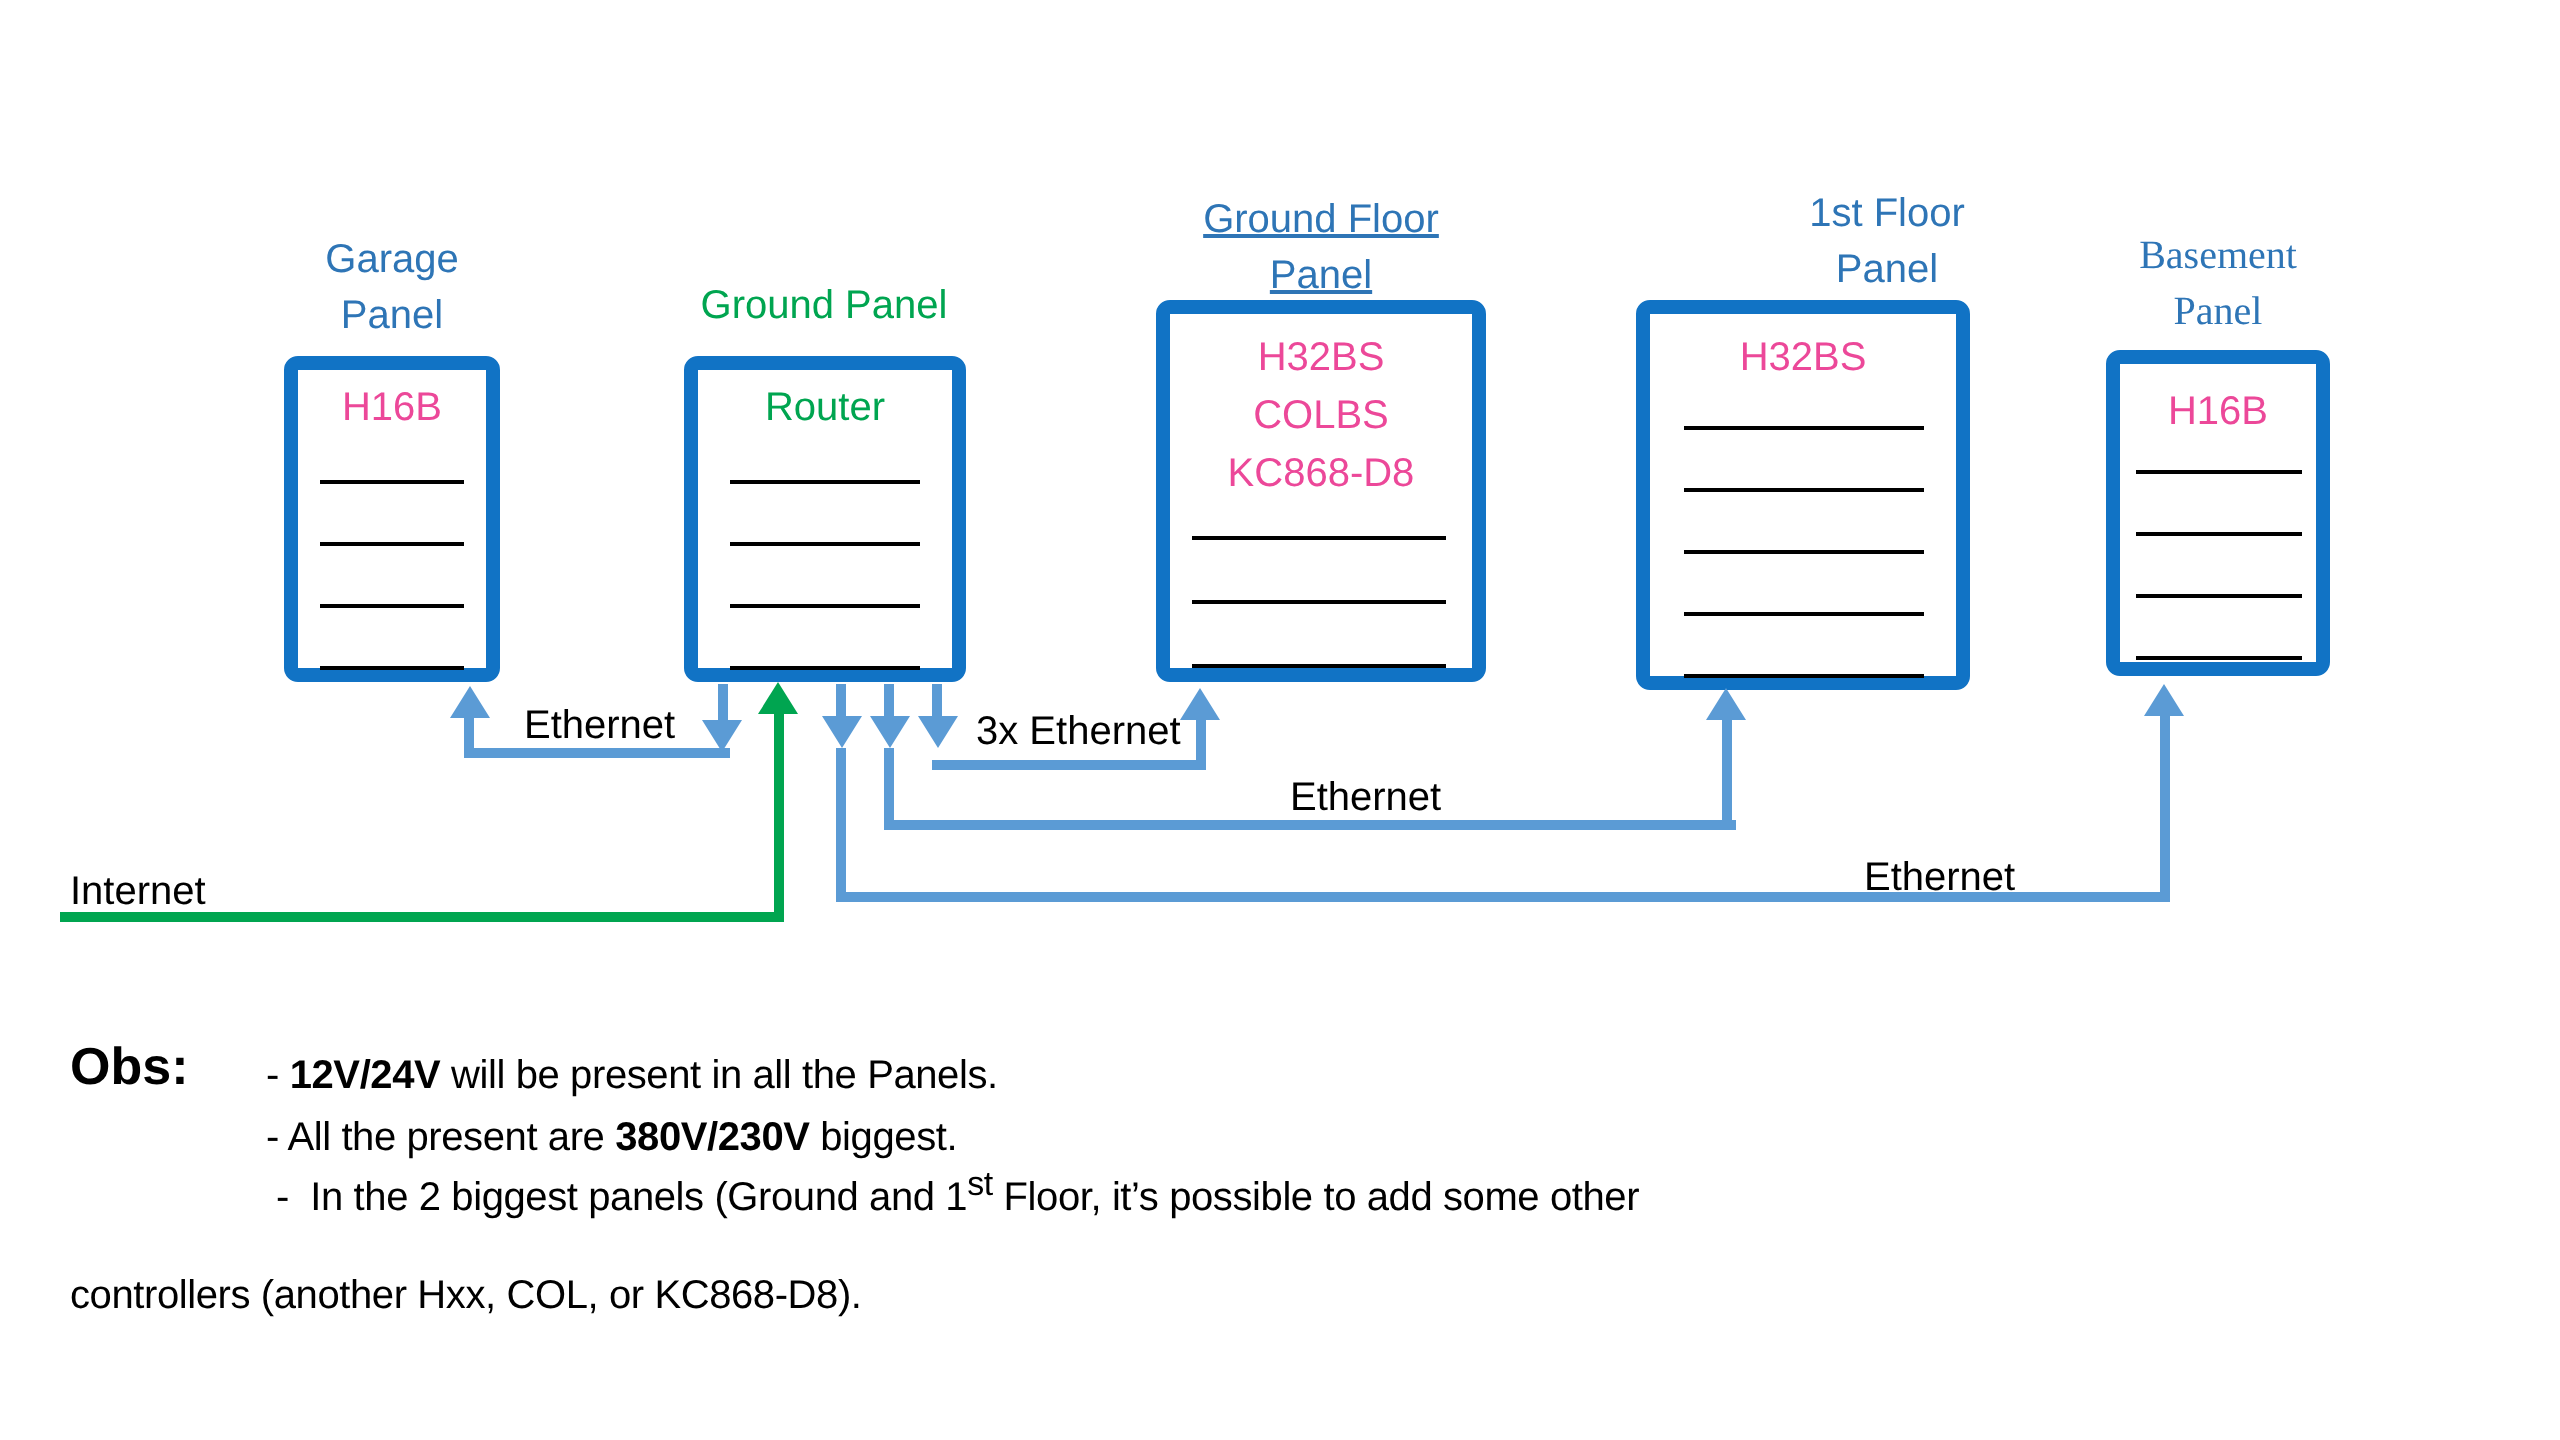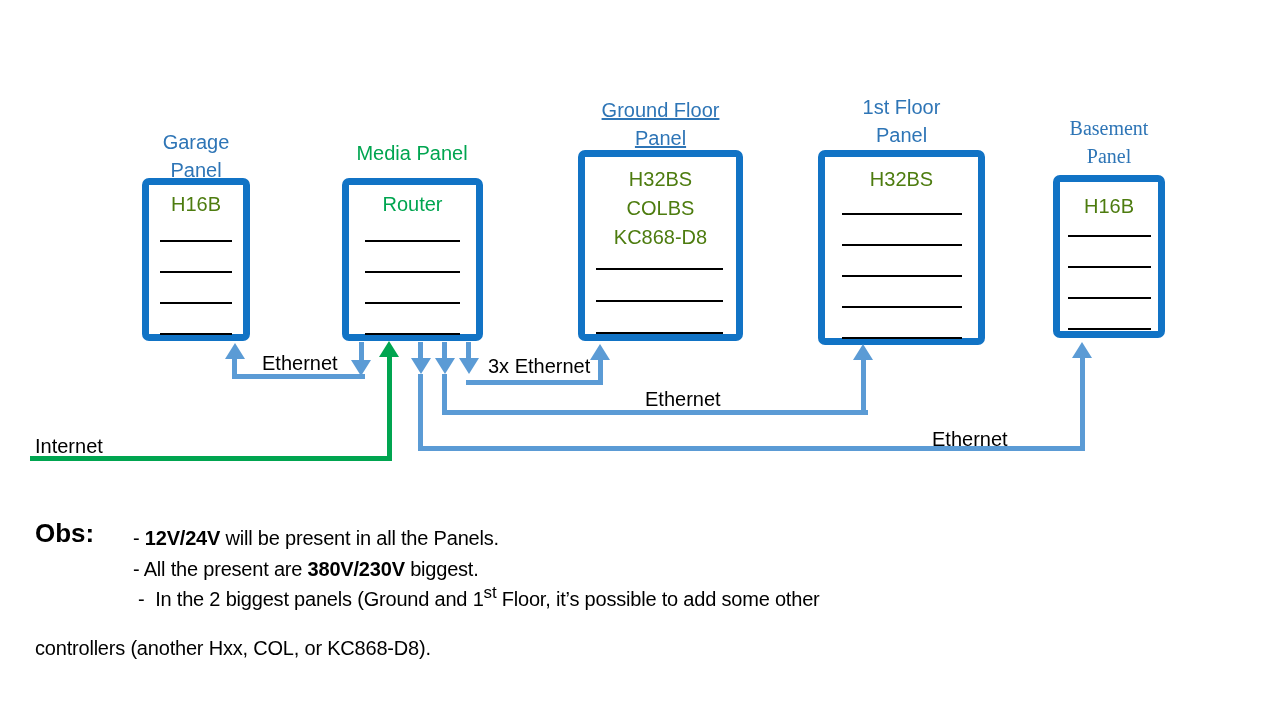--- a/index.html
+++ b/index.html
@@ -10,21 +10,21 @@
     --ink:#000000;
   }
   html,body{margin:0;padding:0;background:#fff;}
   body{font-family:"Liberation Sans", sans-serif; color:var(--ink);}
   #stage{position:relative;width:1280px;height:720px;background:#ffffff;overflow:hidden;}
 
   
   .panel{position:absolute;border:7px solid var(--panel-border);border-radius:7px;
          box-sizing:border-box;background:#fff;}
   .panel-device{position:absolute;left:0;right:0;text-align:center;font-size:20px;
-                line-height:29px;white-space:pre-line;color:#4d7c0f;}
+                line-height:29px;white-space:pre-line;color:#ec4899;}
   .panel-device.green{color:var(--green);}
   .lines{position:absolute;}
   .blank-line{height:29px;border-bottom:2px solid #000;}
   .lines.tall .blank-line{height:30px;}
 
   
   .panel-title{position:absolute;text-align:center;font-size:20px;line-height:28px;
                white-space:pre-line;color:var(--title-blue);}
   .panel-title.green{color:var(--green);}
 
@@ -45,26 +45,26 @@
   .obs-heading{position:absolute;font-size:26px;font-weight:bold;}
   .note{position:absolute;font-size:20px;line-height:24px;white-space:pre-wrap;letter-spacing:-0.2px;}
   .note b{font-weight:bold;}
   .note sup{font-size:17px;vertical-align:super;line-height:0;}
 </style>
 </head>
 <body>
 
 <div id="stage">
 
-  <div class="panel-title" style="left:142px;top:116px;width:108px;margin-top:12px;">Garage
+  <div class="panel-title" style="left:142px;top:116px;width:108px;">Garage
 Panel</div>
-  <div class="panel-title green" style="left:336px;top:139px;width:152px;">Media Panel</div>
+  <div class="panel-title green" style="left:336px;top:139px;width:152px;">Ground Panel</div>
   <div class="panel-title" style="left:578px;top:96px;width:165px;text-decoration:underline;">Ground Floor
 Panel</div>
-  <div class="panel-title" style="left:818px;top:93px;width:167px;">1st Floor
+  <div class="panel-title" style="left:860px;top:93px;width:167px;">1st Floor
 Panel</div>
   <div class="panel-title" style="left:1053px;top:114px;width:112px;font-family:Liberation Serif, serif;">Basement
 Panel</div>
 
   <div class="panel" style="left:142px;top:178px;width:108px;height:163px;">
     <div class="panel-device" style="top:5px;">H16B</div>
     <div class="lines" style="left:11px;top:26px;width:72px;">
         <div class="blank-line"></div>
         <div class="blank-line"></div>
         <div class="blank-line"></div>

